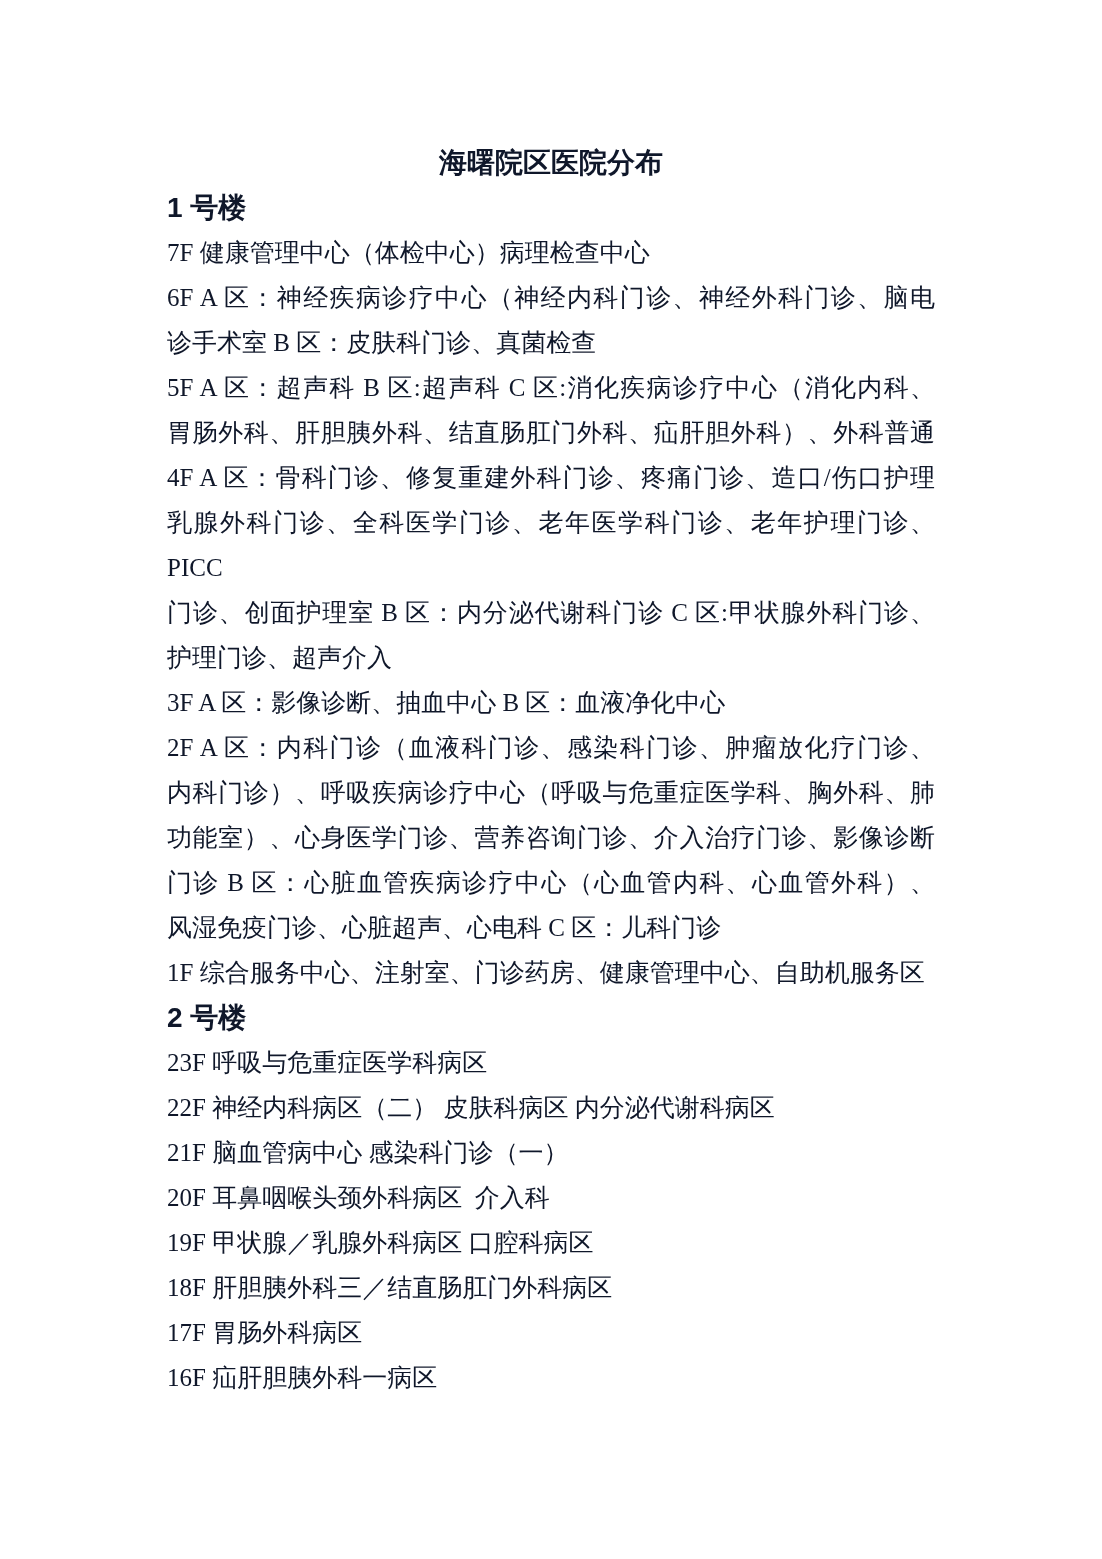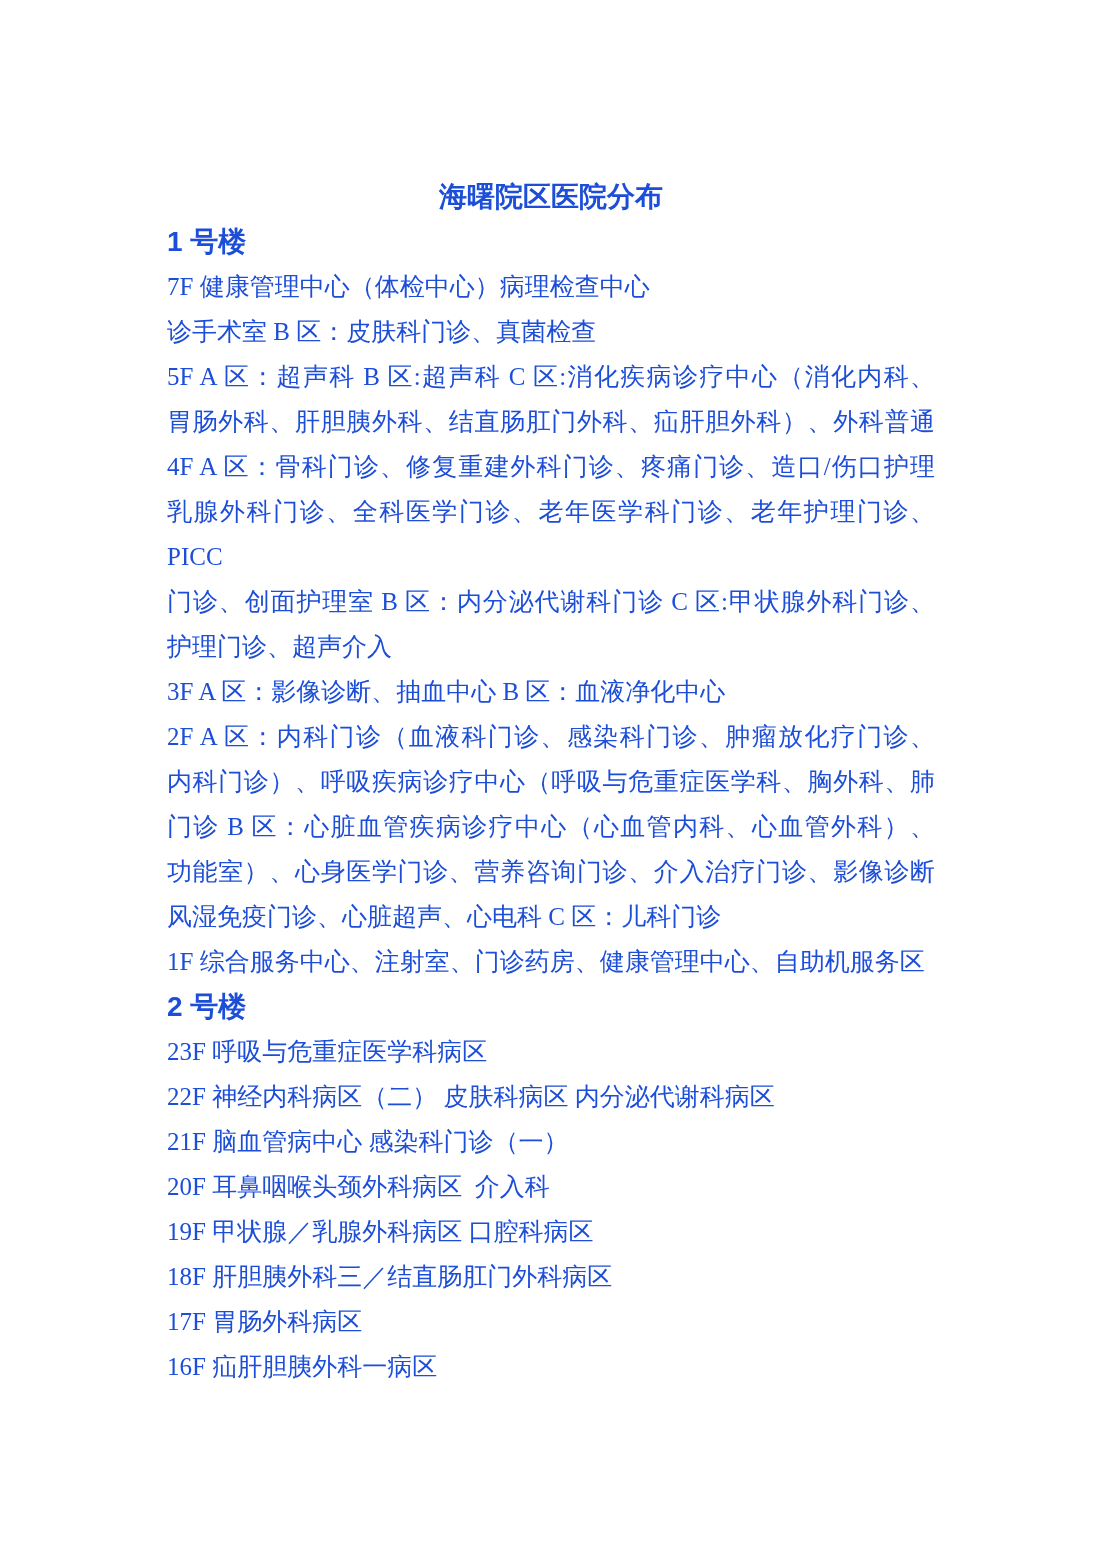--- a/index.html
+++ b/index.html
@@ -12,22 +12,21 @@
     width: 1102px;
     height: 1559px;
     background: #ffffff;
     overflow: hidden;
   }
   .content {
     position: absolute;
     left: 167px;
     top: 140px;
     width: 768px;
-    color: #1d4ed8;
-    margin-top: 34px;
+    color: #0f172a;
   }
   .doc-title {
     font-family: "Liberation Sans", "DejaVu Sans", sans-serif;
     font-weight: bold;
     font-size: 28px;
     line-height: 45px;
     text-align: center;
     margin: 0;
   }
   .section-heading {
@@ -49,32 +48,33 @@
 </style>
 </head>
 <body>
 
 <div class="page">
   <div class="content">
     <h1 class="doc-title">海曙院区医院分布</h1>
     <div id="sections">
         <div class="section-heading">1 号楼</div>
         <div class="line">7F 健康管理中心（体检中心）病理检查中心</div>
+        <div class="line justify">6F A 区：神经疾病诊疗中心（神经内科门诊、神经外科门诊、脑电</div>
         <div class="line">诊手术室 B 区：皮肤科门诊、真菌检查</div>
         <div class="line justify">5F A 区：超声科 B 区:超声科 C 区:消化疾病诊疗中心（消化内科、</div>
         <div class="line justify">胃肠外科、肝胆胰外科、结直肠肛门外科、疝肝胆外科）、外科普通</div>
         <div class="line justify">4F A 区：骨科门诊、修复重建外科门诊、疼痛门诊、造口/伤口护理</div>
         <div class="line justify">乳腺外科门诊、全科医学门诊、老年医学科门诊、老年护理门诊、PICC</div>
         <div class="line justify">门诊、创面护理室 B 区：内分泌代谢科门诊 C 区:甲状腺外科门诊、</div>
         <div class="line">护理门诊、超声介入</div>
         <div class="line">3F A 区：影像诊断、抽血中心 B 区：血液净化中心</div>
         <div class="line justify">2F A 区：内科门诊（血液科门诊、感染科门诊、肿瘤放化疗门诊、</div>
         <div class="line justify">内科门诊）、呼吸疾病诊疗中心（呼吸与危重症医学科、胸外科、肺</div>
+        <div class="line justify">功能室）、心身医学门诊、营养咨询门诊、介入治疗门诊、影像诊断</div>
         <div class="line justify">门诊 B 区：心脏血管疾病诊疗中心（心血管内科、心血管外科）、</div>
-        <div class="line justify">功能室）、心身医学门诊、营养咨询门诊、介入治疗门诊、影像诊断</div>
         <div class="line">风湿免疫门诊、心脏超声、心电科 C 区：儿科门诊</div>
         <div class="line">1F 综合服务中心、注射室、门诊药房、健康管理中心、自助机服务区</div>
         <div class="section-heading">2 号楼</div>
         <div class="line">23F 呼吸与危重症医学科病区</div>
         <div class="line">22F 神经内科病区（二） 皮肤科病区 内分泌代谢科病区</div>
         <div class="line">21F 脑血管病中心 感染科门诊（一）</div>
         <div class="line">20F 耳鼻咽喉头颈外科病区  介入科</div>
         <div class="line">19F 甲状腺／乳腺外科病区 口腔科病区</div>
         <div class="line">18F 肝胆胰外科三／结直肠肛门外科病区</div>
         <div class="line">17F 胃肠外科病区</div>

